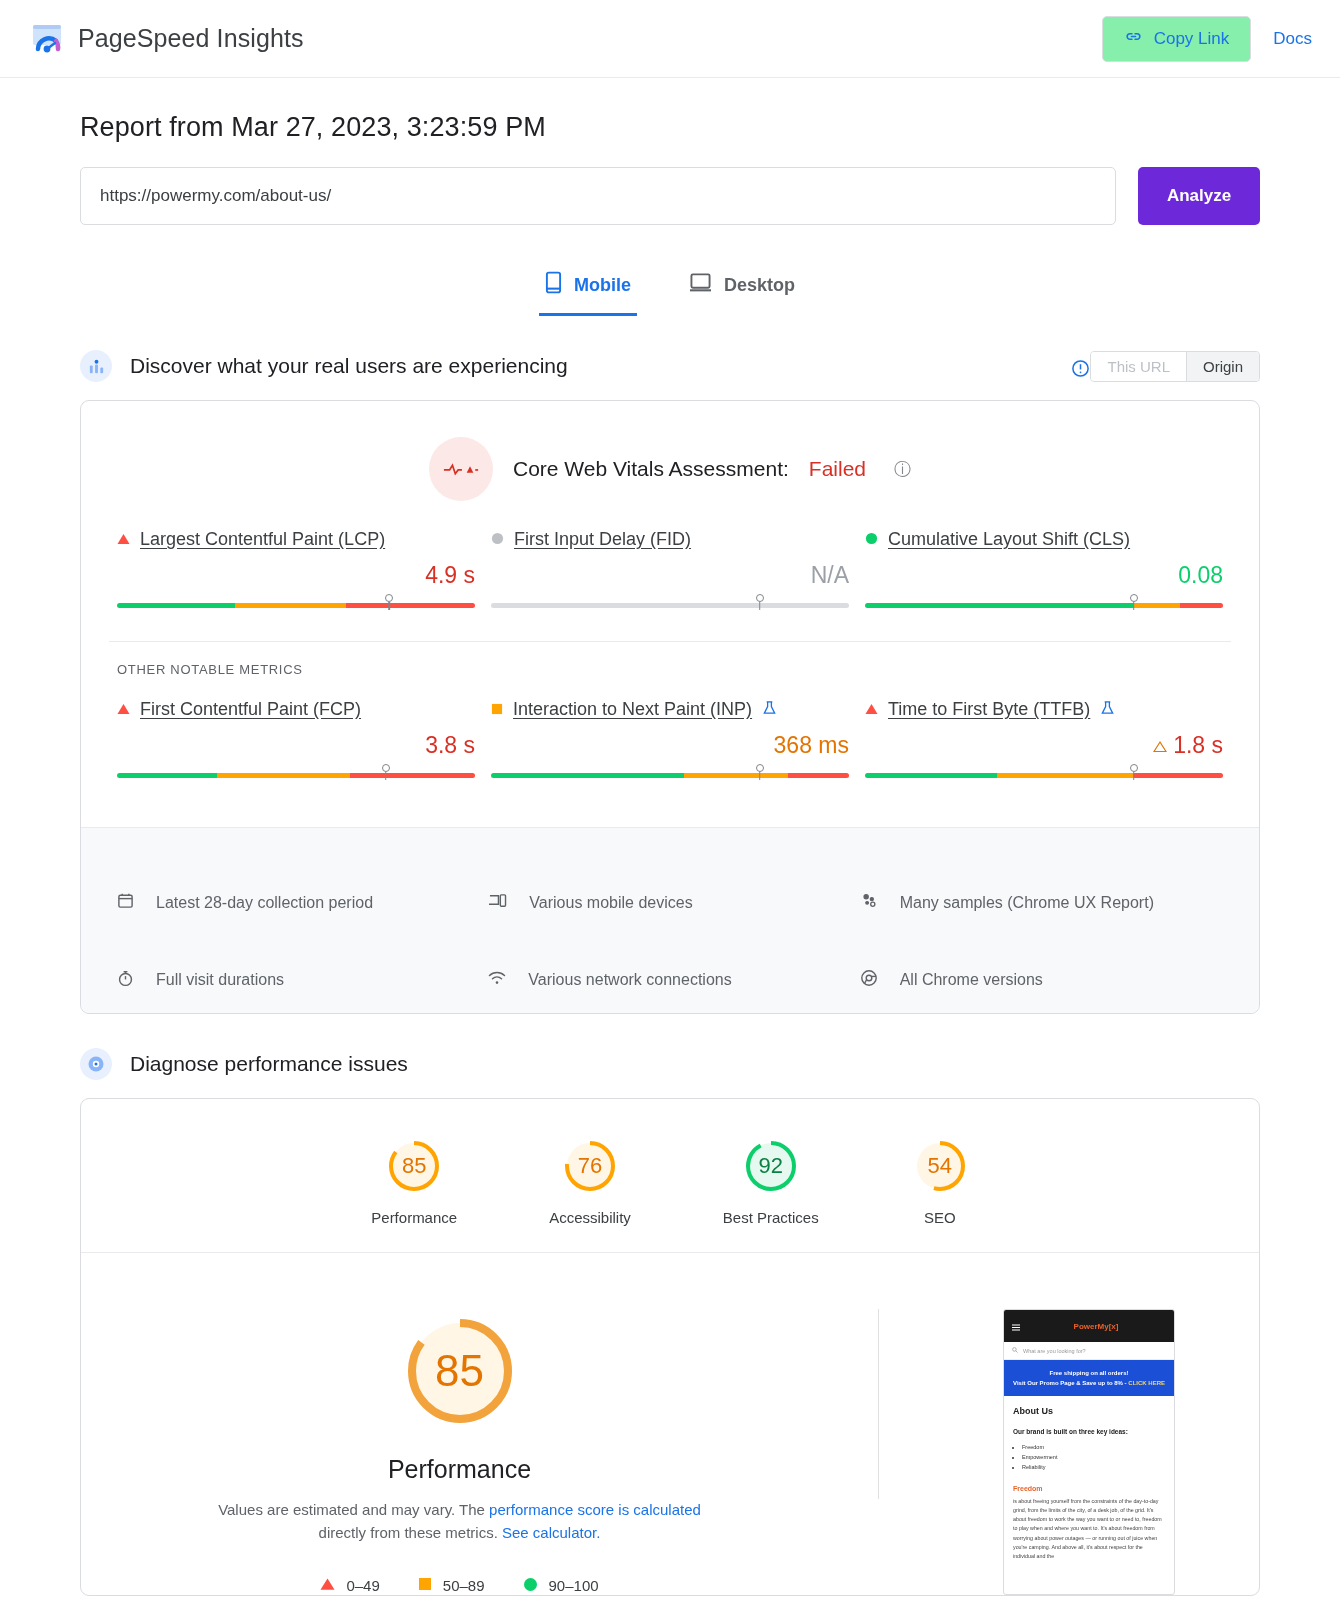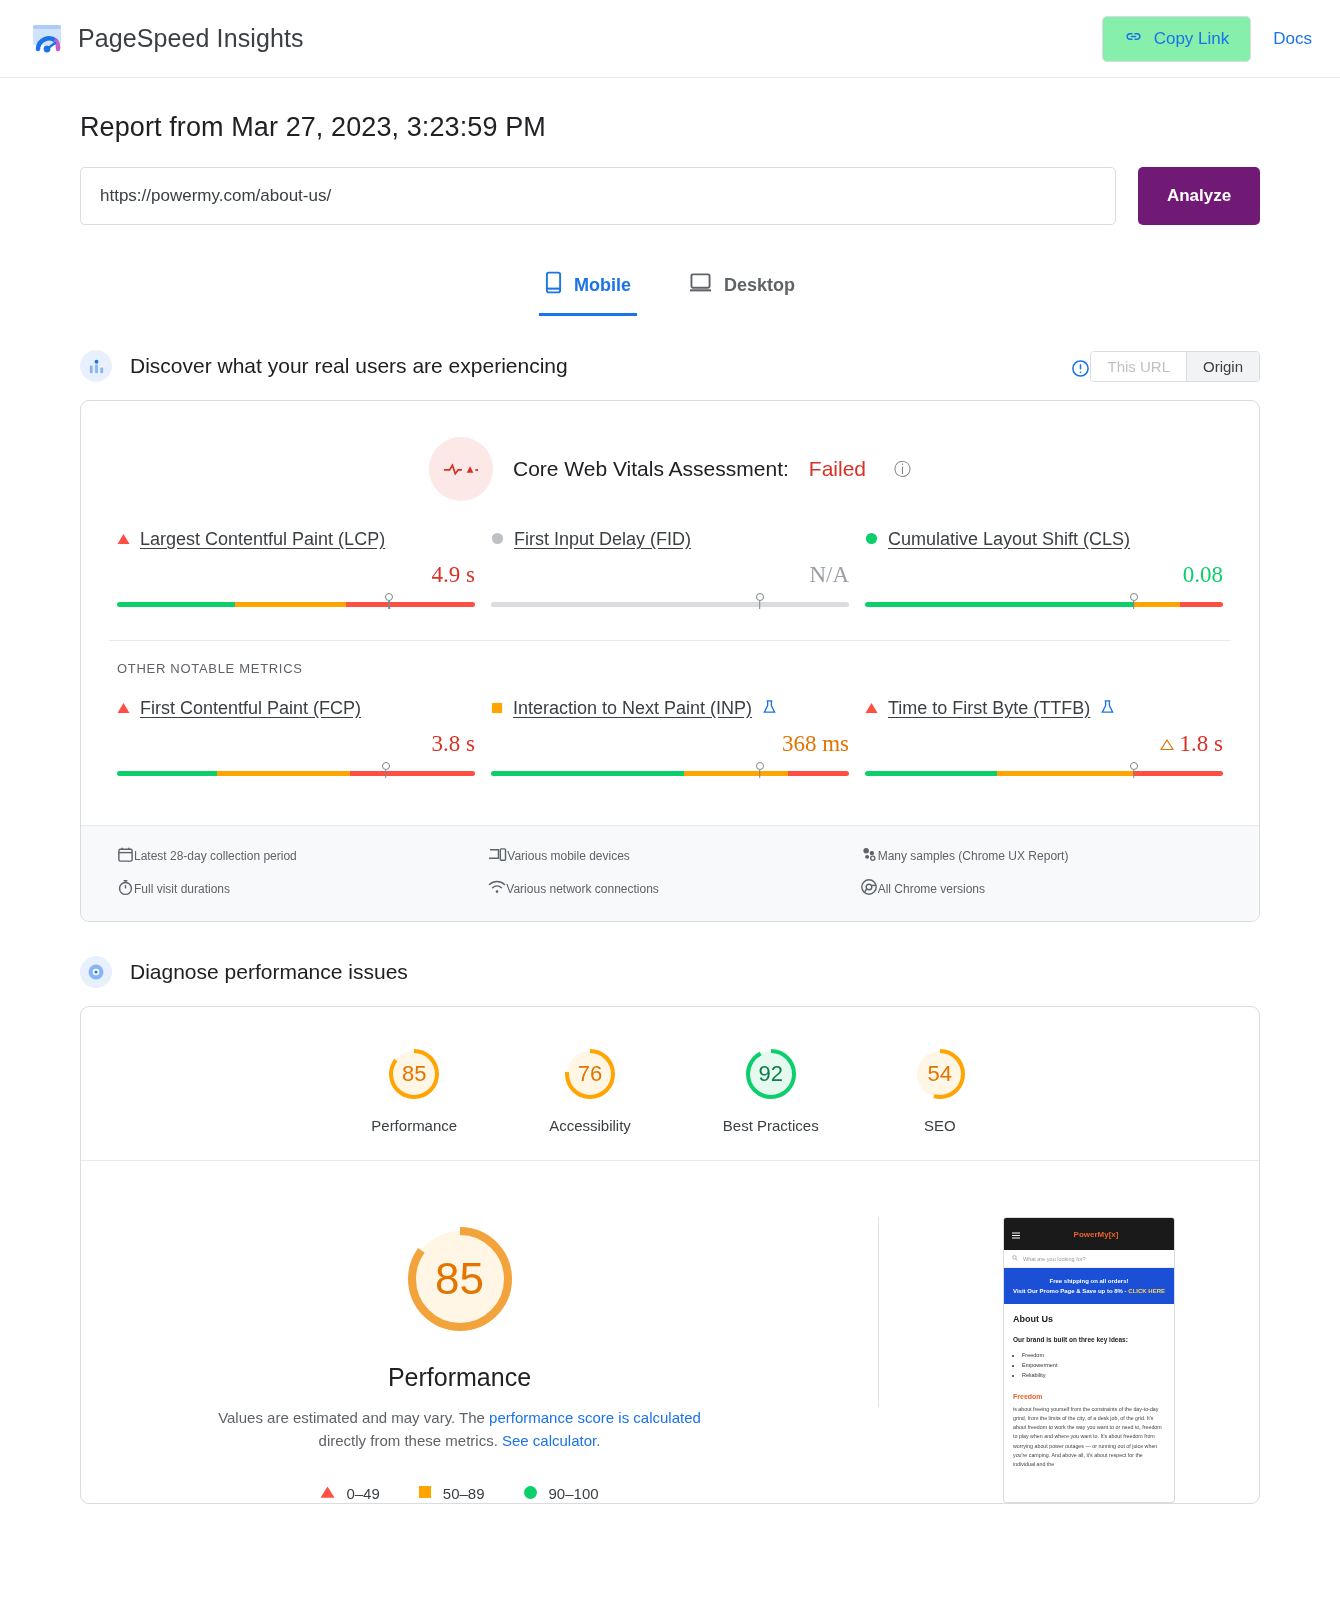--- a/index.html
+++ b/index.html
@@ -42,21 +42,21 @@
   .url-row { display: flex; gap: 22px; margin-top: 24px; align-items: stretch; }
   .url-input {
     flex: 1; height: 58px;
     border: 1px solid #dadce0; border-radius: 5px;
     padding: 16px 19px; font-size: 17px; color: #3c4043;
     font-family: "Liberation Sans", sans-serif;
     background: #fff; outline: none;
   }
   .analyze-btn {
     width: 122px; border: none; border-radius: 5px;
-    background: #701a75; color: #fff;
+    background: #6d28d9; color: #fff;
     font-size: 17px; font-weight: bold; cursor: pointer;
     font-family: "Liberation Sans", sans-serif;
   }
 
   
   .tabs { display: flex; justify-content: center; gap: 46px; margin-top: 36px; font-weight: bold; }
   .tab {
     display: flex; align-items: center; gap: 12px;
     padding: 10px 6px 14px 6px;
     font-size: 18px; color: #5f6368; cursor: pointer;
@@ -111,21 +111,21 @@
     gap: 0; padding: 22px 28px 16px 28px;
   }
   .metric { padding: 0 8px; }
   .metric-label { display: flex; align-items: center; gap: 10px; }
   .metric-name {
     font-size: 18px; color: #3c4043;
     text-decoration: underline; text-underline-offset: 3px; cursor: pointer;
   }
   .metric-value {
     text-align: right; font-size: 23px; margin-top: 12px;
-    display: flex; align-items: center; justify-content: flex-end; gap: 6px; font-family: Liberation Serif, serif;
+    display: flex; align-items: center; justify-content: flex-end; gap: 6px;
   }
   .v-red { color: #d93025; } .v-orange { color: #e37400; }
   .v-green { color: #0cce6b; } .v-gray { color: #9aa0a6; }
 
   .bar-wrap { position: relative; margin-top: 14px; height: 16px; }
   .bar { display: flex; height: 5px; width: 100%; border-radius: 3px; overflow: hidden; }
   .bar .g { background: #0cce6b; } .bar .o { background: #ffa400; }
   .bar .r { background: #ff4e42; } .bar .n { background: #dadce0; }
   .marker {
     position: absolute; top: -9px; width: 8px; height: 8px;
@@ -143,21 +143,21 @@
     padding: 20px 28px 0 36px;
   }
 
   .meta {
     background: #f8f9fa; border-top: 1px solid #e8eaed;
     border-radius: 0 0 9px 9px;
     display: grid; grid-template-columns: repeat(3, 1fr);
     padding: 20px 28px 22px 36px; gap: 12px 0;
     margin-top: 22px;
   }
-  .meta-item { display: flex; align-items: center; gap: 0; font-size: 12px; color: #5f6368; }
+  .meta-item { display: flex; align-items: center; gap: 22px; font-size: 16px; color: #5f6368; margin-top: 44px; }
 
   
   .gauges {
     display: flex; justify-content: center; gap: 92px;
     padding: 38px 0 26px 0;
   }
   .gauge { display: flex; flex-direction: column; align-items: center; gap: 14px; }
   .gauge-circle { position: relative; width: 58px; height: 58px; }
   .gauge-num {
     position: absolute; inset: 0; display: flex;

